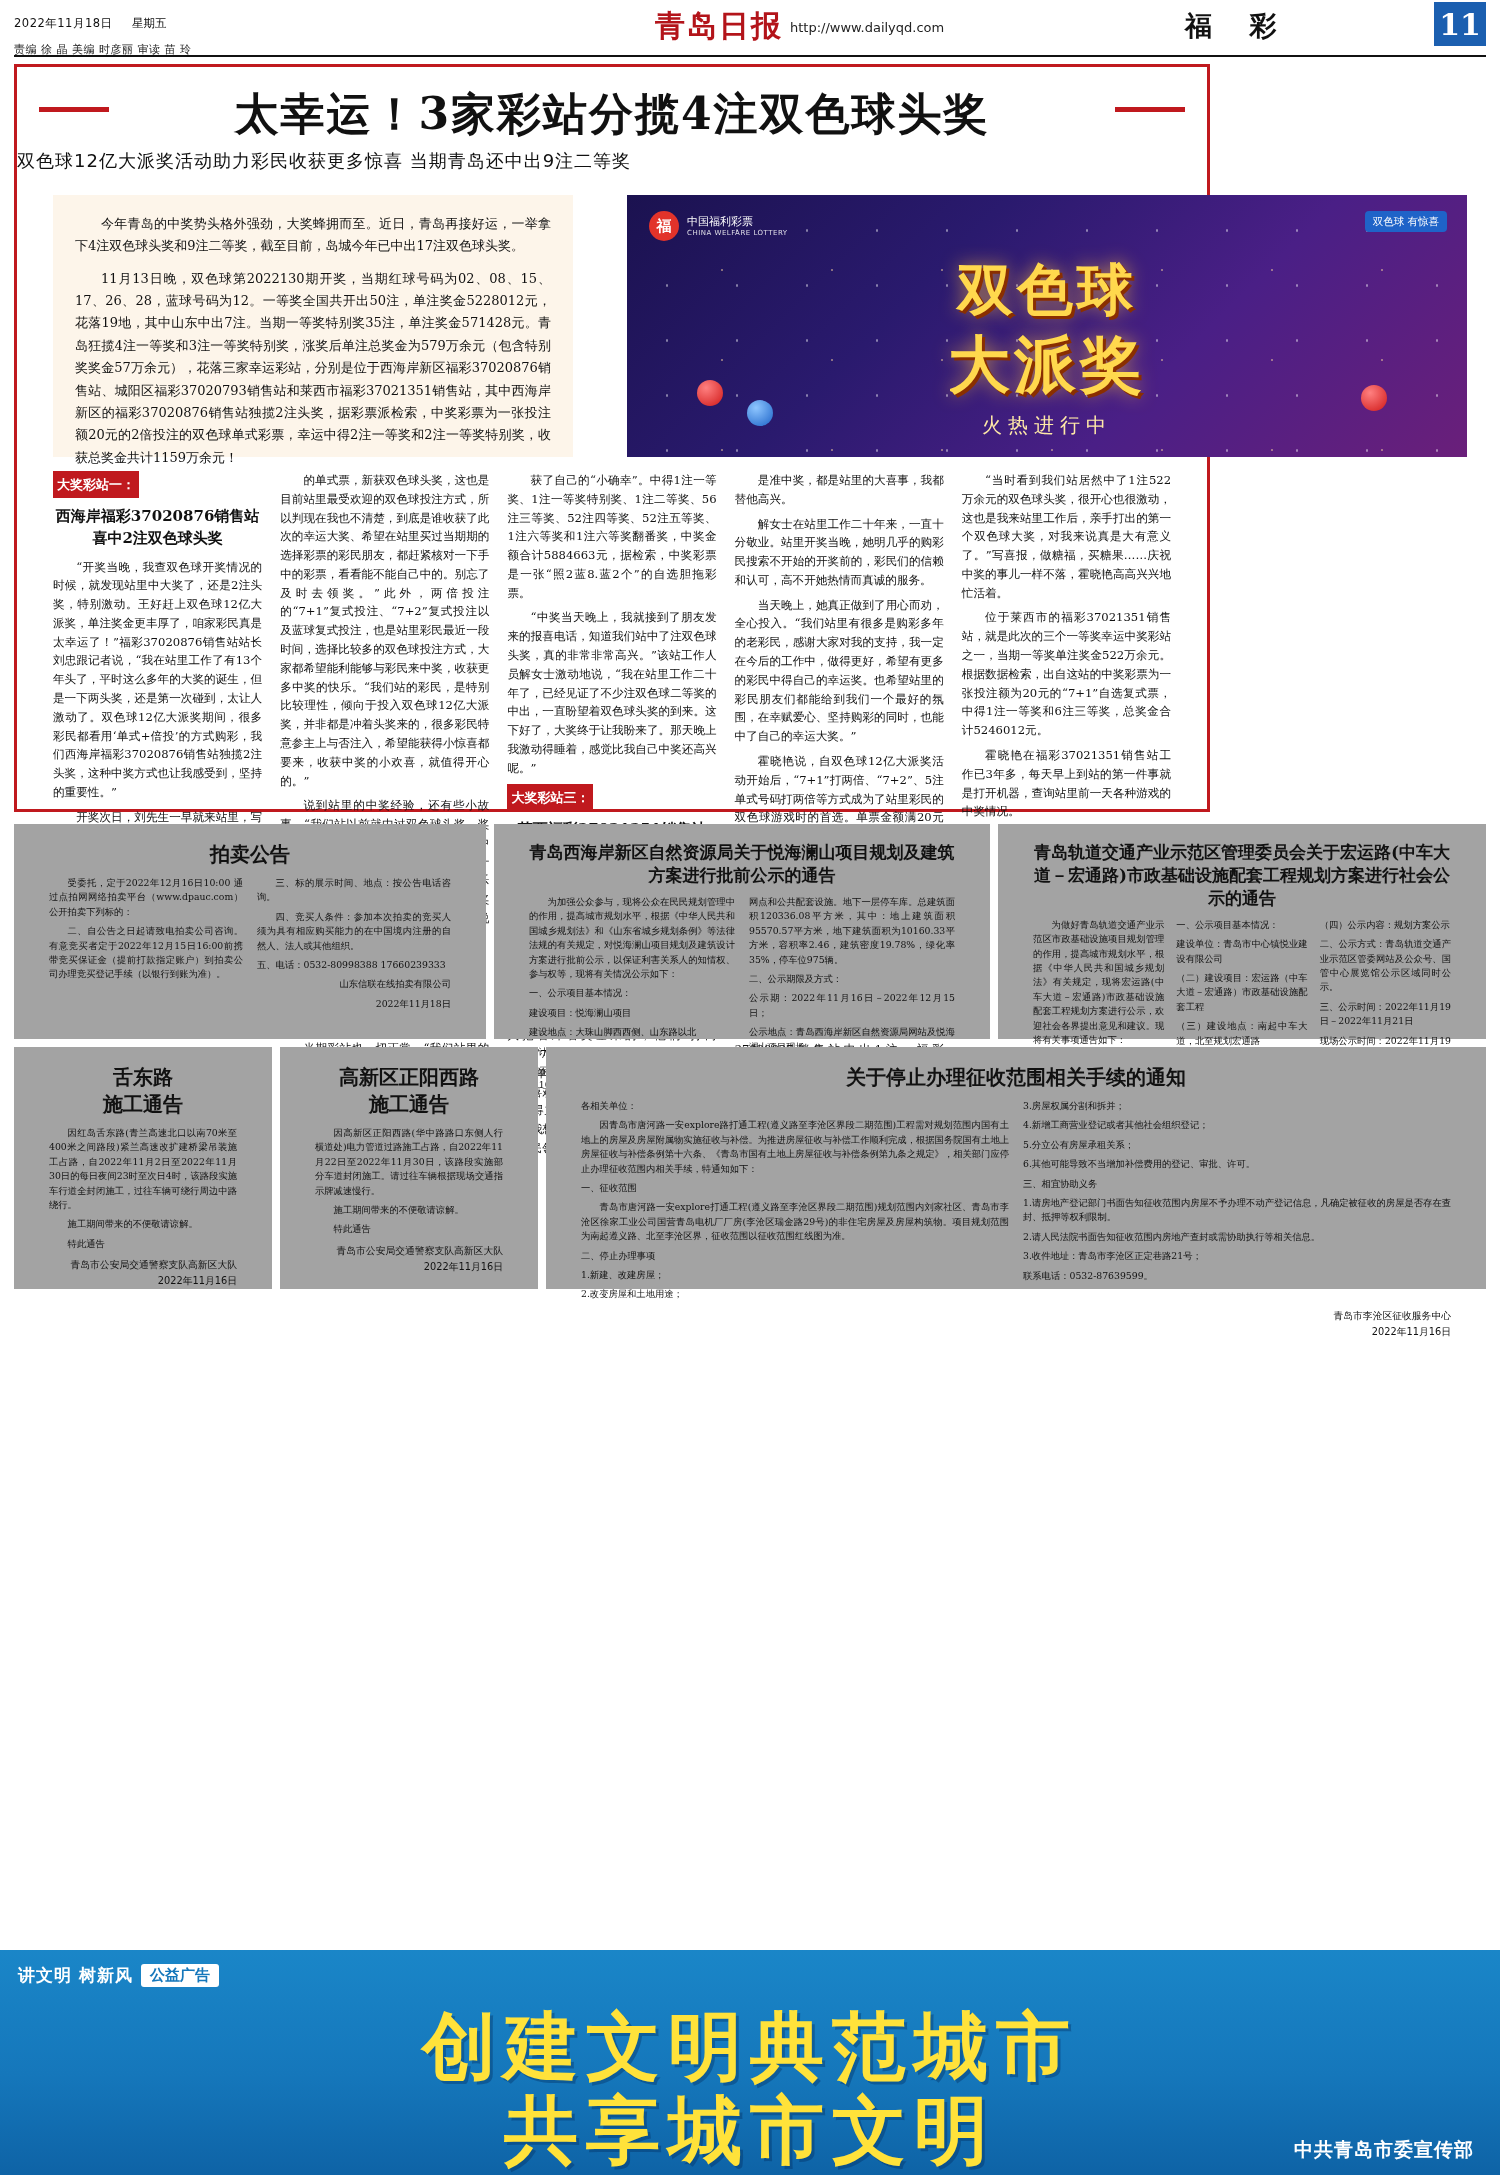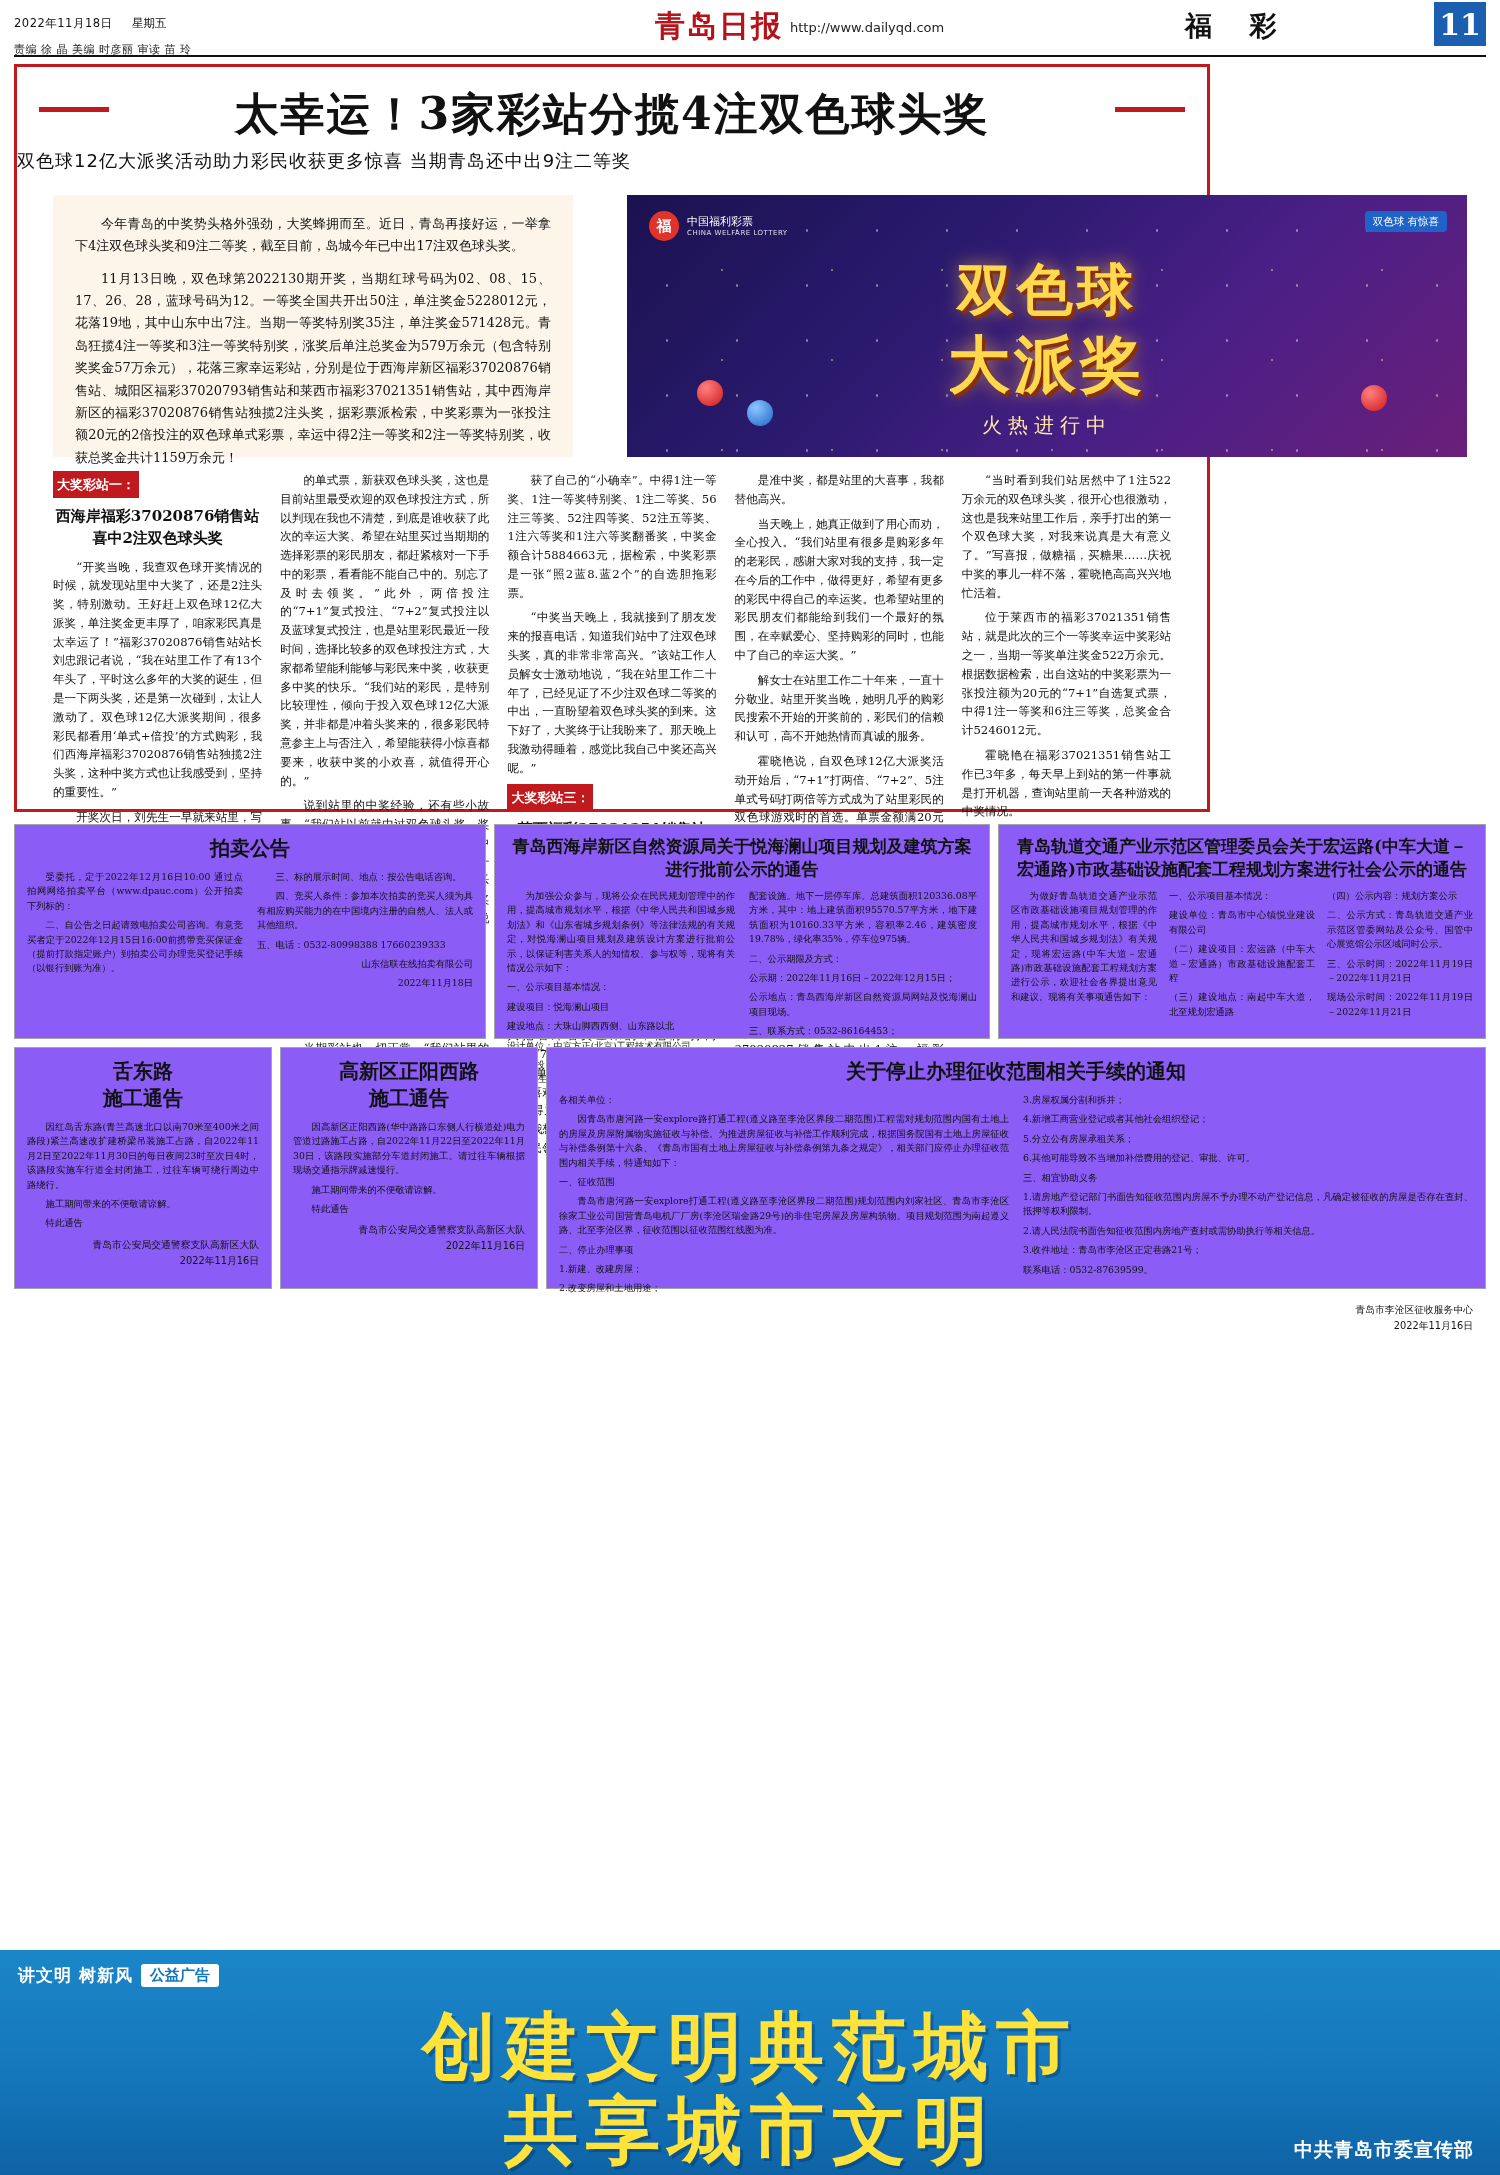--- a/index.html
+++ b/index.html
@@ -65,21 +65,21 @@
   
   .cols{position:absolute;left:36px;top:404px;right:36px;bottom:14px;display:flex;gap:18px;}
   .col{flex:1;font-size:11.6px;line-height:1.62;text-align:justify;
     font-family:"DejaVu Serif","Liberation Serif",serif;}
   .col p{margin:0 0 6px 0;text-indent:2em;}
   .tag{display:inline-block;background:#c0191e;color:#fff;font-size:13px;font-weight:bold;padding:3px 4px;margin-bottom:6px;}
   .sub-title{font-size:15px;font-weight:bold;text-align:center;line-height:1.45;margin:2px 0 8px 0;
     font-family:"DejaVu Serif","Liberation Serif",serif;}
 
   
-  .notice{position:absolute;border:1px solid #a3a3a3;box-sizing:border-box;background:#8b5cf6;padding:10px 12px;}
+  .notice{position:absolute;border:7px solid #a3a3a3;box-sizing:border-box;background:#a3a3a3;padding:10px 28px;}
   .notice h3{margin:0 0 8px 0;text-align:center;font-size:20px;font-weight:bold;line-height:1.35;
     font-family:"DejaVu Serif","Liberation Serif",serif;}
   .notice h3.sm{font-size:17px;}
   .notice .body{font-size:9.3px;line-height:1.55;text-align:justify;
     font-family:"DejaVu Serif","Liberation Serif",serif;}
   .notice .body p{margin:0 0 5px 0;text-indent:2em;}
   .notice .body p.noind{text-indent:0;}
   .notice .sign{text-align:right;font-size:9.8px;line-height:1.6;margin-top:6px;}
   .two-col{column-count:2;column-gap:14px;}
   .three-col{column-count:3;column-gap:12px;}
@@ -172,22 +172,22 @@
         <p>“中奖当天晚上，我就接到了朋友发来的报喜电话，知道我们站中了注双色球头奖，真的非常非常高兴。”该站工作人员解女士激动地说，“我在站里工作二十年了，已经见证了不少注双色球二等奖的中出，一直盼望着双色球头奖的到来。这下好了，大奖终于让我盼来了。那天晚上我激动得睡着，感觉比我自己中奖还高兴呢。”</p>
         <div class="tag">大奖彩站三：</div>
         <div class="sub-title" style="white-space:pre-line">莱西福彩37021351销售站
 中奖金额超524万元</div>
         <p>解女士一家，解女士就紧接找人定制了中奖喜报，手写了喜报，还准备了水果、坚果和糖果，跟大家报喜。</p>
         <p>解女士说，她一直很注重各种活动的宣传，这次的双色球12亿大派奖还没开始，宣传海报就已经张贴到位了，对每一位进站彩民，她也会主动介绍一番活动，“最近站里彩民投注热情很高，很多人抱着冲着奖金来的，他们‘打两倍’、‘7+2’‘6+16’这几种方式都很受欢迎，‘单式+倍投’的方式也有不少彩民选用，喜欢胆拖投注的也不少象，像这次的大奖得主，就是凭借胆拖投注收获了幸运。我想想是位站里的老彩民，但还得等到彩民领奖的时候才能确定。不管</p>
       </div>
 
       <div class="col">
         <p>是准中奖，都是站里的大喜事，我都替他高兴。</p>
+        <p>解女士在站里工作二十年来，一直十分敬业。站里开奖当晚，她明几乎的购彩民搜索不开始的开奖前的，彩民们的信赖和认可，高不开她热情而真诚的服务。</p>
         <p>当天晚上，她真正做到了用心而劝，全心投入。“我们站里有很多是购彩多年的老彩民，感谢大家对我的支持，我一定在今后的工作中，做得更好，希望有更多的彩民中得自己的幸运奖。也希望站里的彩民朋友们都能给到我们一个最好的氛围，在幸赋爱心、坚持购彩的同时，也能中了自己的幸运大奖。”</p>
-        <p>解女士在站里工作二十年来，一直十分敬业。站里开奖当晚，她明几乎的购彩民搜索不开始的开奖前的，彩民们的信赖和认可，高不开她热情而真诚的服务。</p>
         <p>霍晓艳说，自双色球12亿大派奖活动开始后，“7+1”打两倍、“7+2”、5注单式号码打两倍等方式成为了站里彩民的双色球游戏时的首选。单票金额满20元即可参与大奖，很多彩民对派奖活动都很期待，希望能在派奖期间收获更多惊喜。“感谢彩民朋友们对我们站的支持和信任，大家是爱心的回报，祝各位彩民大奖中不断。”霍晓艳寄到地说道。</p>
         <p>据期双色球开奖中，青岛除了中出4注头奖，还收获了9注二等奖，当期二等奖单注奖金26293元，这获要幸运彩站收入囊中，具体中奖情况为：福彩37020793销售站出1注、福彩37020796销售站中出2注、福彩37020827销售站中出1注、福彩37021168销售站中出5注。</p>
       </div>
 
       <div class="col">
         <p>“当时看到我们站居然中了1注522万余元的双色球头奖，很开心也很激动，这也是我来站里工作后，亲手打出的第一个双色球大奖，对我来说真是大有意义了。”写喜报，做糖福，买糖果……庆祝中奖的事儿一样不落，霍晓艳高高兴兴地忙活着。</p>
         <p>位于莱西市的福彩37021351销售站，就是此次的三个一等奖幸运中奖彩站之一，当期一等奖单注奖金522万余元。根据数据检索，出自这站的中奖彩票为一张投注额为20元的“7+1”自选复式票，中得1注一等奖和6注三等奖，总奖金合计5246012元。</p>
         <p>霍晓艳在福彩37021351销售站工作已3年多，每天早上到站的第一件事就是打开机器，查询站里前一天各种游戏的中奖情况。</p>
       </div>
 

